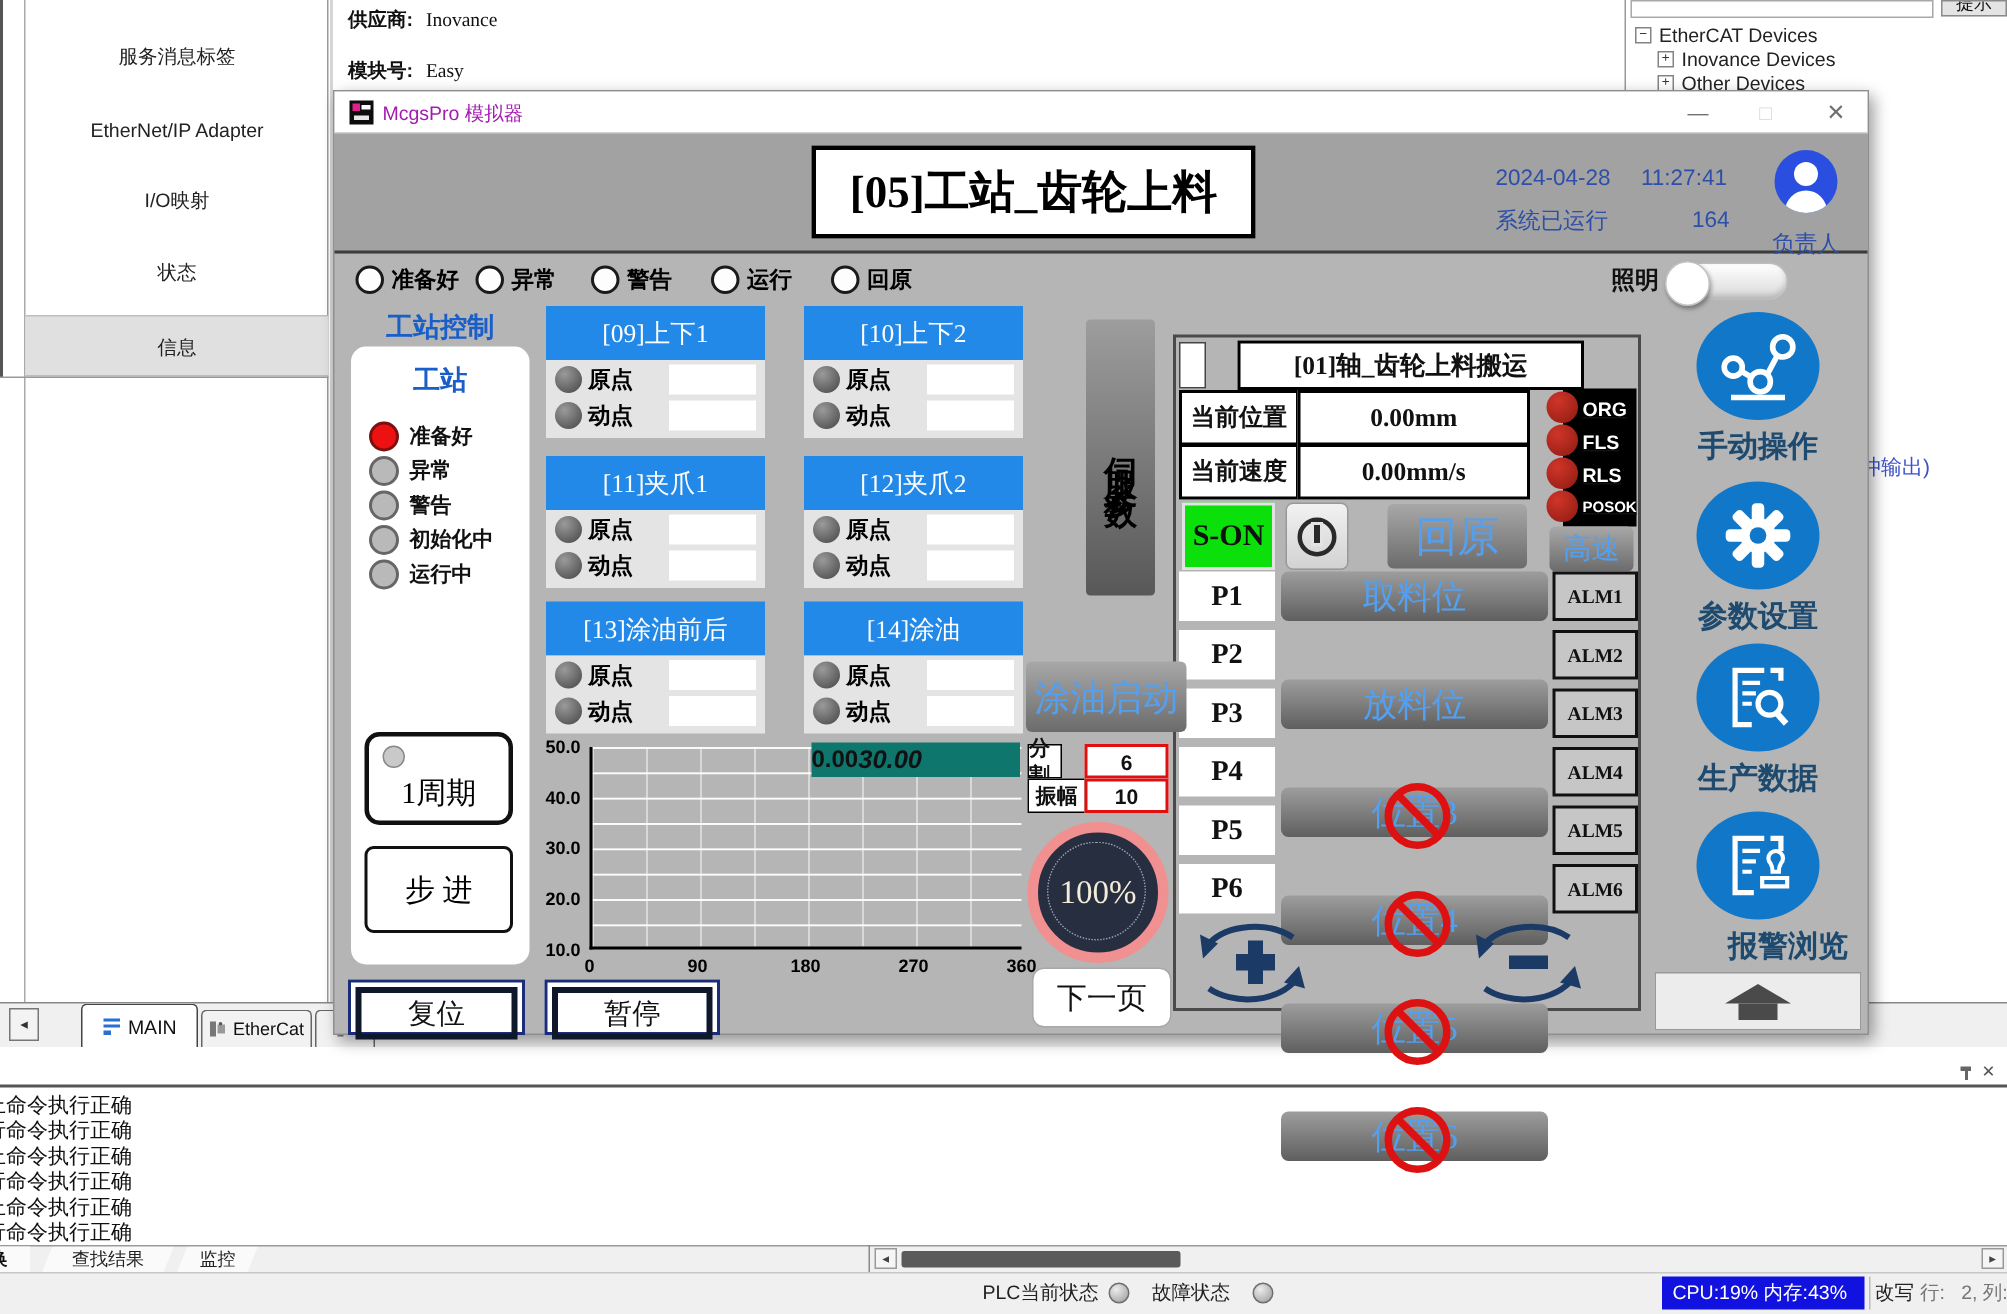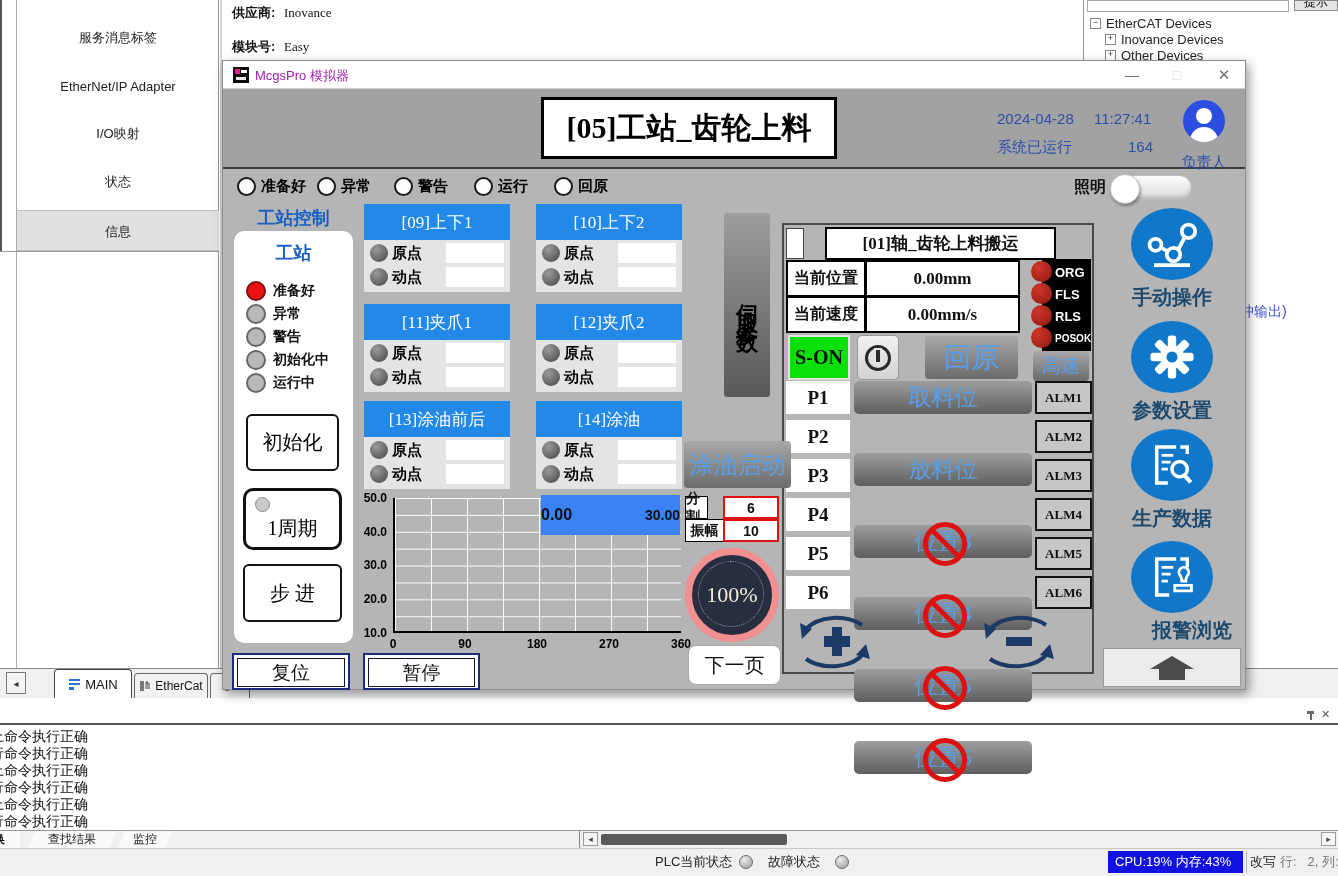--- a/index.html
+++ b/index.html
@@ -28,21 +28,21 @@
   .titlebar{left:0;top:0;width:100%;height:28px;background:#fff;border-bottom:1px solid #d0d0d0;}
   .wbtn{width:26px;height:20px;top:4px;font-size:14px;color:#707070;display:flex;align-items:center;justify-content:center;}
   .hdrband{left:0;top:28px;width:100%;height:80px;background:#a2a2a2;border-bottom:2px solid #3c3c3c;}
   .blue-t{color:#2d4fa8;font-size:15px;}
   .radio-dot{width:15px;height:15px;border-radius:50%;background:#fdfdfd;border:2px solid #1a1a1a;}
   .radio-lbl{font-weight:bold;font-size:15px;color:#000;margin-left:5px;}
   .light{width:16px;height:16px;border-radius:50%;background:#b9b9b9;border:2px solid #666;}
   .light.on{background:#ee1111;border-color:#7a1010;}
   .ctl-btn{background:#fff;border:2px solid #111;border-radius:6px;font-family:"Liberation Serif",serif;font-size:20px;color:#000;}
   .dbl-btn{border:2px solid #1b2d7a;background:#fff;padding:3px;}
-  .dbl-in{border:1px solid #0f172a;height:100%;display:flex;align-items:center;justify-content:center;
+  .dbl-in{border:4px solid #0f172a;height:100%;display:flex;align-items:center;justify-content:center;
           font-family:"Liberation Serif",serif;font-size:19px;}
   .st-h{background:#2389e8;color:#fff;font-family:"Liberation Serif",serif;font-size:17px;
         display:flex;align-items:center;justify-content:center;}
   .st-b{background:#e4e4e4;}
   .sphere{width:18px;height:18px;border-radius:50%;background:radial-gradient(circle at 35% 30%,#9a9a9a,#444);}
   .st-lbl{font-size:15px;font-weight:bold;color:#000;}
   .st-inp{background:#fff;width:58px;height:20px;}
   .gbtn{background:linear-gradient(#a8a8a8,#6b6b6b);border-radius:4px;color:#54a0f0;
         font-family:"Liberation Serif",serif;display:flex;align-items:center;justify-content:center;}
   .redinp{background:#fff;border:2px solid #e01010;font-weight:bold;font-size:14px;
@@ -254,21 +254,20 @@
           <span class="b" style="font-size:14px;">警告</span>
       </div>
       <div class="a" style="left:12px;top:119px;display:flex;align-items:center;gap:7px;">
         <span class="light"></span>
           <span class="b" style="font-size:14px;">初始化中</span>
       </div>
       <div class="a" style="left:12px;top:142px;display:flex;align-items:center;gap:7px;">
         <span class="light"></span>
           <span class="b" style="font-size:14px;">运行中</span>
       </div>
-      <div class="a ctl-btn ctr" style="left:12px;top:183px;width:93px;height:57px;">初始化</div>
       <div class="a ctl-btn" style="left:9px;top:257px;width:99px;height:62px;border-width:3px;border-radius:10px;">
         <span class="a circ" style="left:9px;top:6px;width:15px;height:15px;background:#c9c9c9;border:1px solid #888;"></span>
         <span class="a" style="left:0;top:24px;width:100%;text-align:center;">1周期</span>
       </div>
       <div class="a ctl-btn ctr" style="left:9px;top:333px;width:99px;height:58px;">步 进</div>
     </div>
     <div class="a dbl-btn" style="left:9px;top:592px;width:118px;height:37px;">
       <div class="dbl-in">复位</div>
     </div>
     <div class="a dbl-btn" style="left:140px;top:592px;width:117px;height:37px;">
@@ -333,23 +332,23 @@
     </div>
 
     <div class="a ticklbl" style="left:126px;top:430px;width:38px;text-align:right;">50.0</div>
     <div class="a ticklbl" style="left:126px;top:464px;width:38px;text-align:right;">40.0</div>
     <div class="a ticklbl" style="left:126px;top:497px;width:38px;text-align:right;">30.0</div>
     <div class="a ticklbl" style="left:126px;top:531px;width:38px;text-align:right;">20.0</div>
     <div class="a ticklbl" style="left:126px;top:565px;width:38px;text-align:right;">10.0</div>
     <div class="a" style="left:170px;top:437px;width:288px;height:135px;border-left:2px solid #000;border-bottom:2px solid #000;
                 background-image:linear-gradient(to right,rgba(255,255,255,.95) 1px,transparent 1px),linear-gradient(to bottom,rgba(255,255,255,.95) 1px,transparent 1px);
                 background-size:36px 16.9px;"></div>
-    <div class="a" style="left:318px;top:434px;width:139px;height:40px;background:#3b82f6;display:flex;align-items:center;justify-content:space-between;">
+    <div class="a" style="left:318px;top:434px;width:139px;height:23px;background:#0f766e;display:flex;align-items:center;justify-content:flex-start;">
       <span class="b" style="font-size:16px;">0.00</span>
-      <span class="b" style="font-size:14px;">30.00</span>
+      <span class="b" style="font-size:17px;font-style:italic;">30.00</span>
     </div>
     <div class="a ticklbl" style="left:155px;top:576px;width:30px;text-align:center;">0</div>
     <div class="a ticklbl" style="left:227px;top:576px;width:30px;text-align:center;">90</div>
     <div class="a ticklbl" style="left:299px;top:576px;width:30px;text-align:center;">180</div>
     <div class="a ticklbl" style="left:371px;top:576px;width:30px;text-align:center;">270</div>
     <div class="a ticklbl" style="left:443px;top:576px;width:30px;text-align:center;">360</div>
 
     <div class="a ctr" style="left:501px;top:152px;width:46px;height:184px;background:linear-gradient(#9d9d9d,#585858);border-radius:3px;">
       <span class="serif b" style="writing-mode:vertical-rl;font-size:22px;letter-spacing:9px;color:#000;">伺服参数</span>
     </div>

